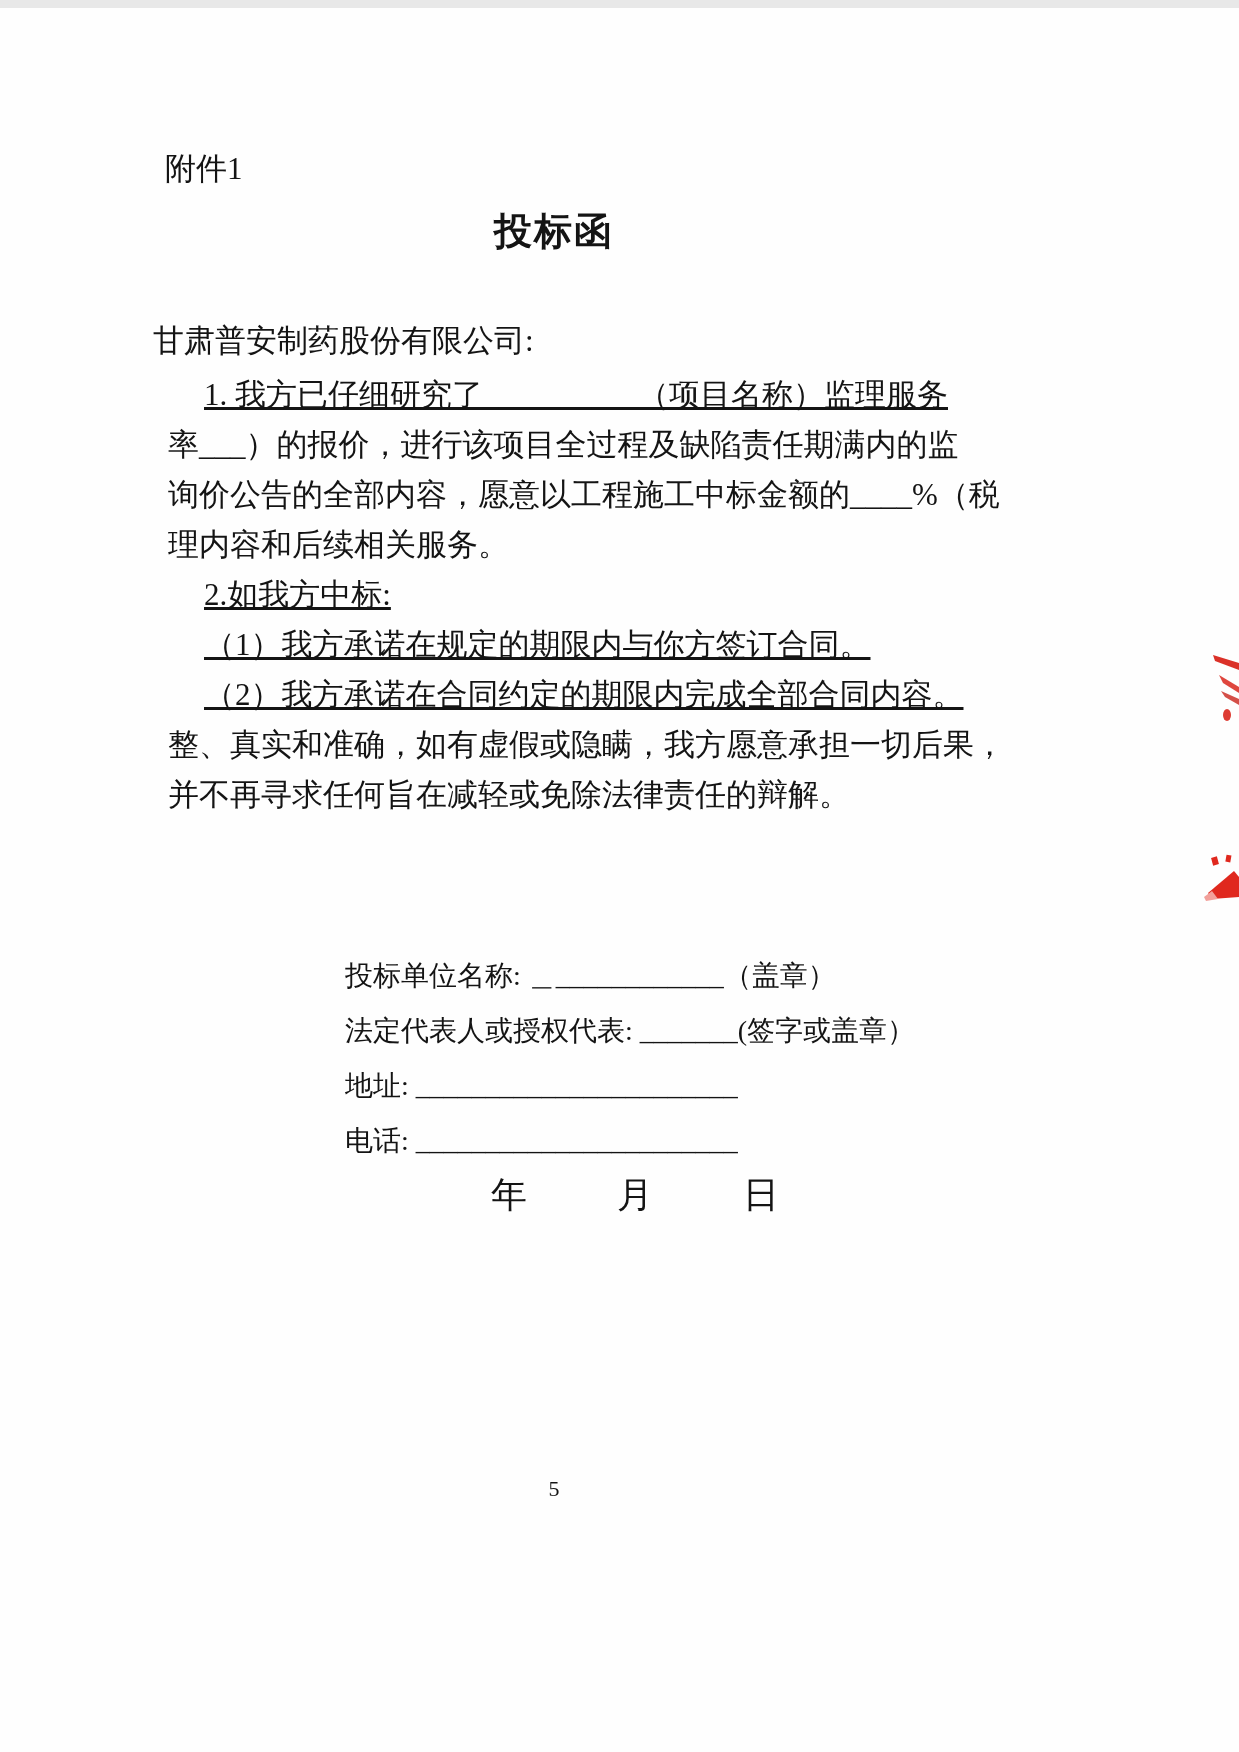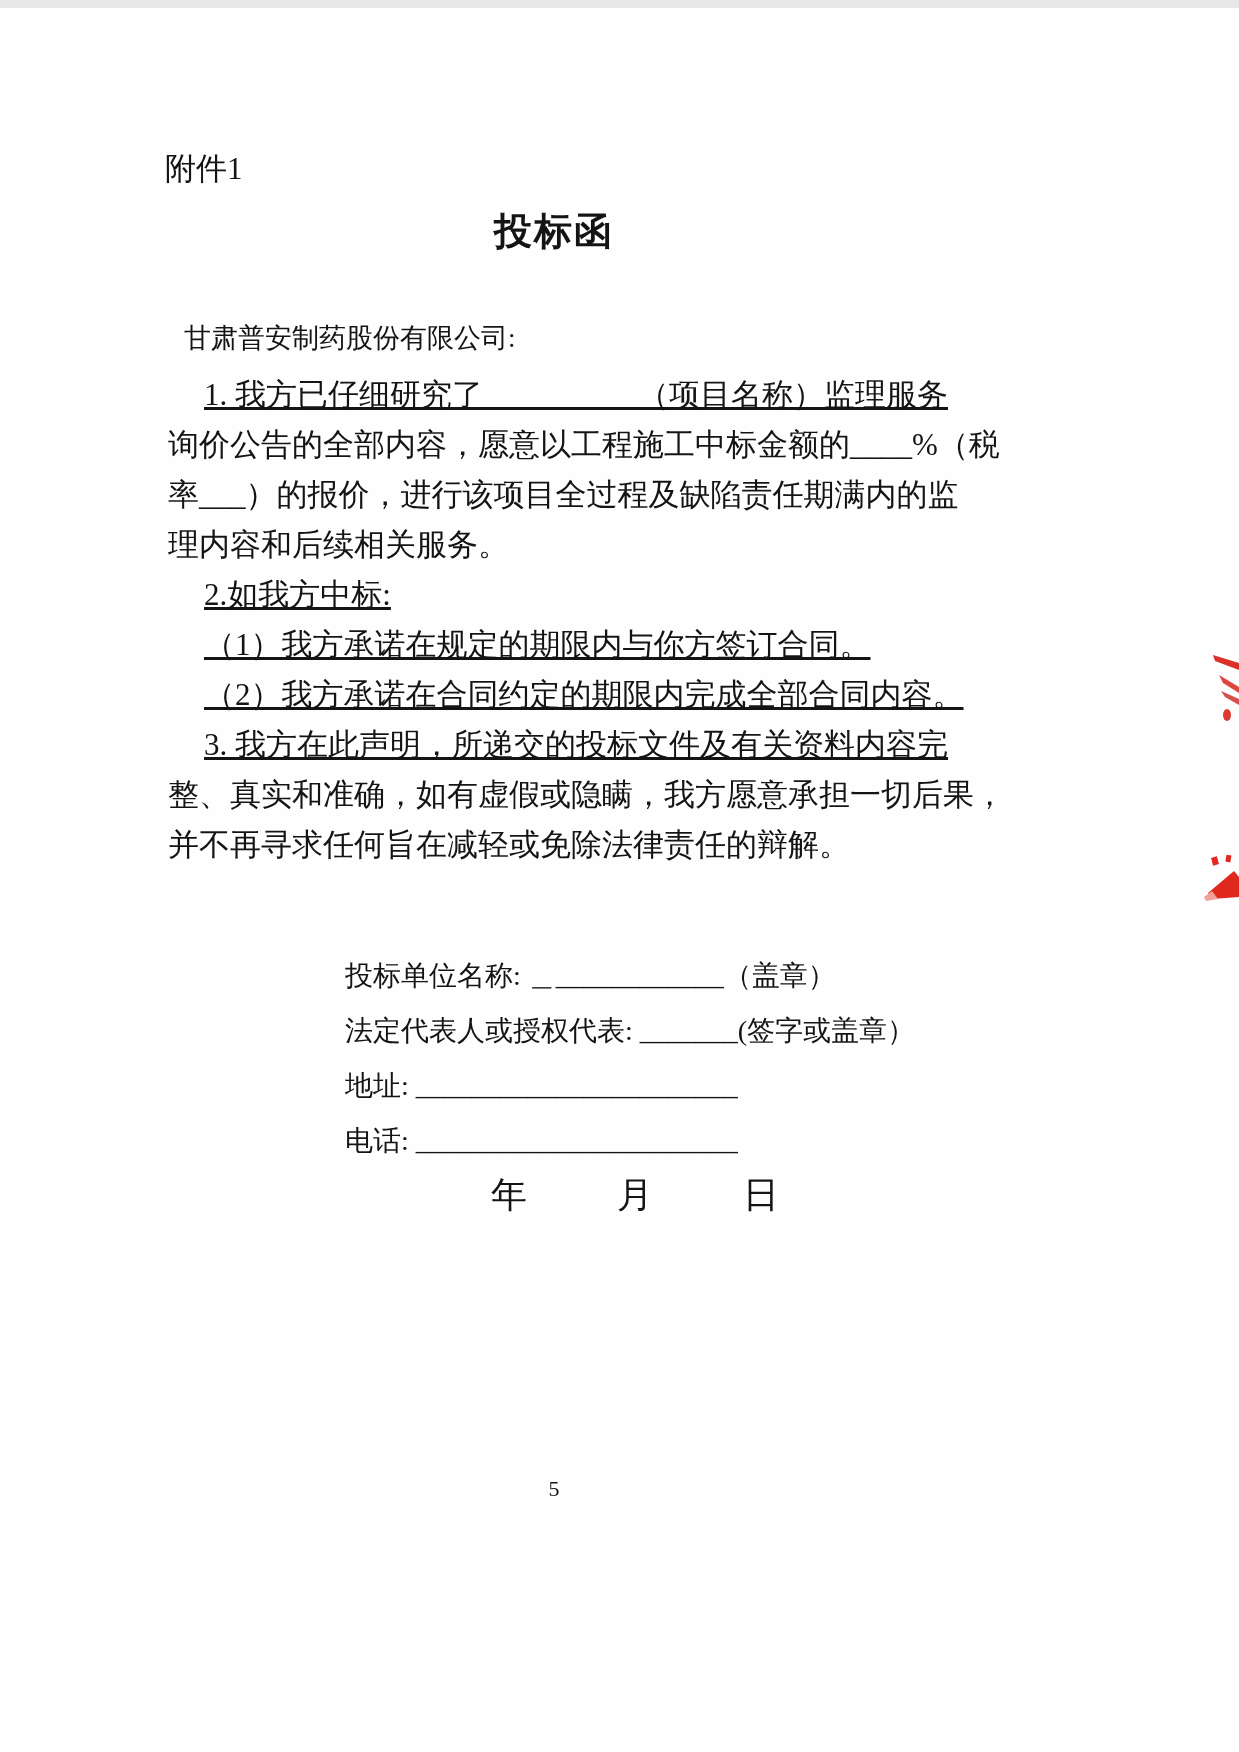--- a/index.html
+++ b/index.html
@@ -28,23 +28,23 @@
     left: 168px;
     top: 198px;
     width: 772px;
     text-align: center;
     font-size: 38px;
     font-weight: bold;
     letter-spacing: 2px;
   }
   .salutation {
     position: absolute;
-    left: 184px;
+    left: 153px;
     top: 312px;
-    font-size: 27px;
+    font-size: 31px;
   }
   .body-block {
     position: absolute;
     left: 168px;
     top: 362px;
     width: 800px;
   }
   .body-block .line {
     font-size: 31px;
     line-height: 50px;
@@ -102,27 +102,26 @@
 <div class="page">
 
   <div class="attachment-label">附件1</div>
 
   <div class="doc-title">投标函</div>
 
   <div class="salutation">甘肃普安制药股份有限公司:</div>
 
   <div class="body-block">
     <div class="line indent">1. 我方已仔细研究了__________（项目名称）监理服务</div>
+    <div class="line">率___）的报价，进行该项目全过程及缺陷责任期满内的监</div>
     <div class="line">询价公告的全部内容，愿意以工程施工中标金额的____%（税</div>
-    <div class="line">率___）的报价，进行该项目全过程及缺陷责任期满内的监</div>
     <div class="line">理内容和后续相关服务。</div>
     <div class="line indent">2.如我方中标:</div>
     <div class="line indent">（1）我方承诺在规定的期限内与你方签订合同。</div>
     <div class="line indent">（2）我方承诺在合同约定的期限内完成全部合同内容。</div>
-    <div class="line indent">3. 我方在此声明，所递交的投标文件及有关资料内容完</div>
     <div class="line">整、真实和准确，如有虚假或隐瞒，我方愿意承担一切后果，</div>
     <div class="line">并不再寻求任何旨在减轻或免除法律责任的辩解。</div>
   </div>
 
   <div class="signature-block">
     <div class="sig-line">投标单位名称: ＿____________（盖章）</div>
     <div class="sig-line">法定代表人或授权代表: _______(签字或盖章）</div>
     <div class="sig-line">地址: _______________________</div>
     <div class="sig-line">电话: _______________________</div>
     <div class="date-line">年　　月　　日</div>

